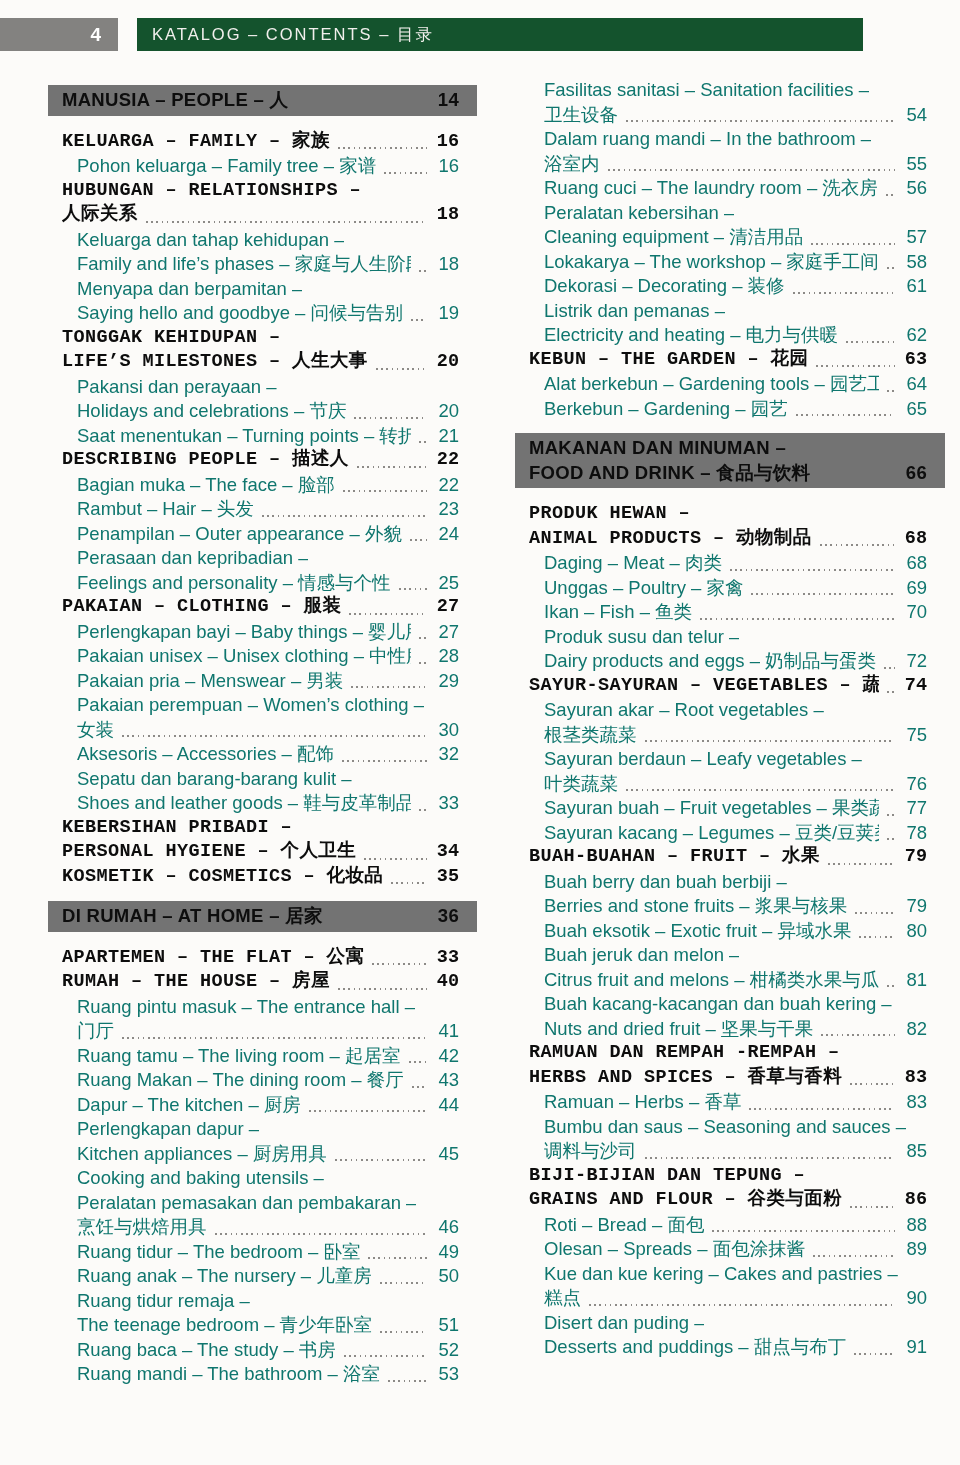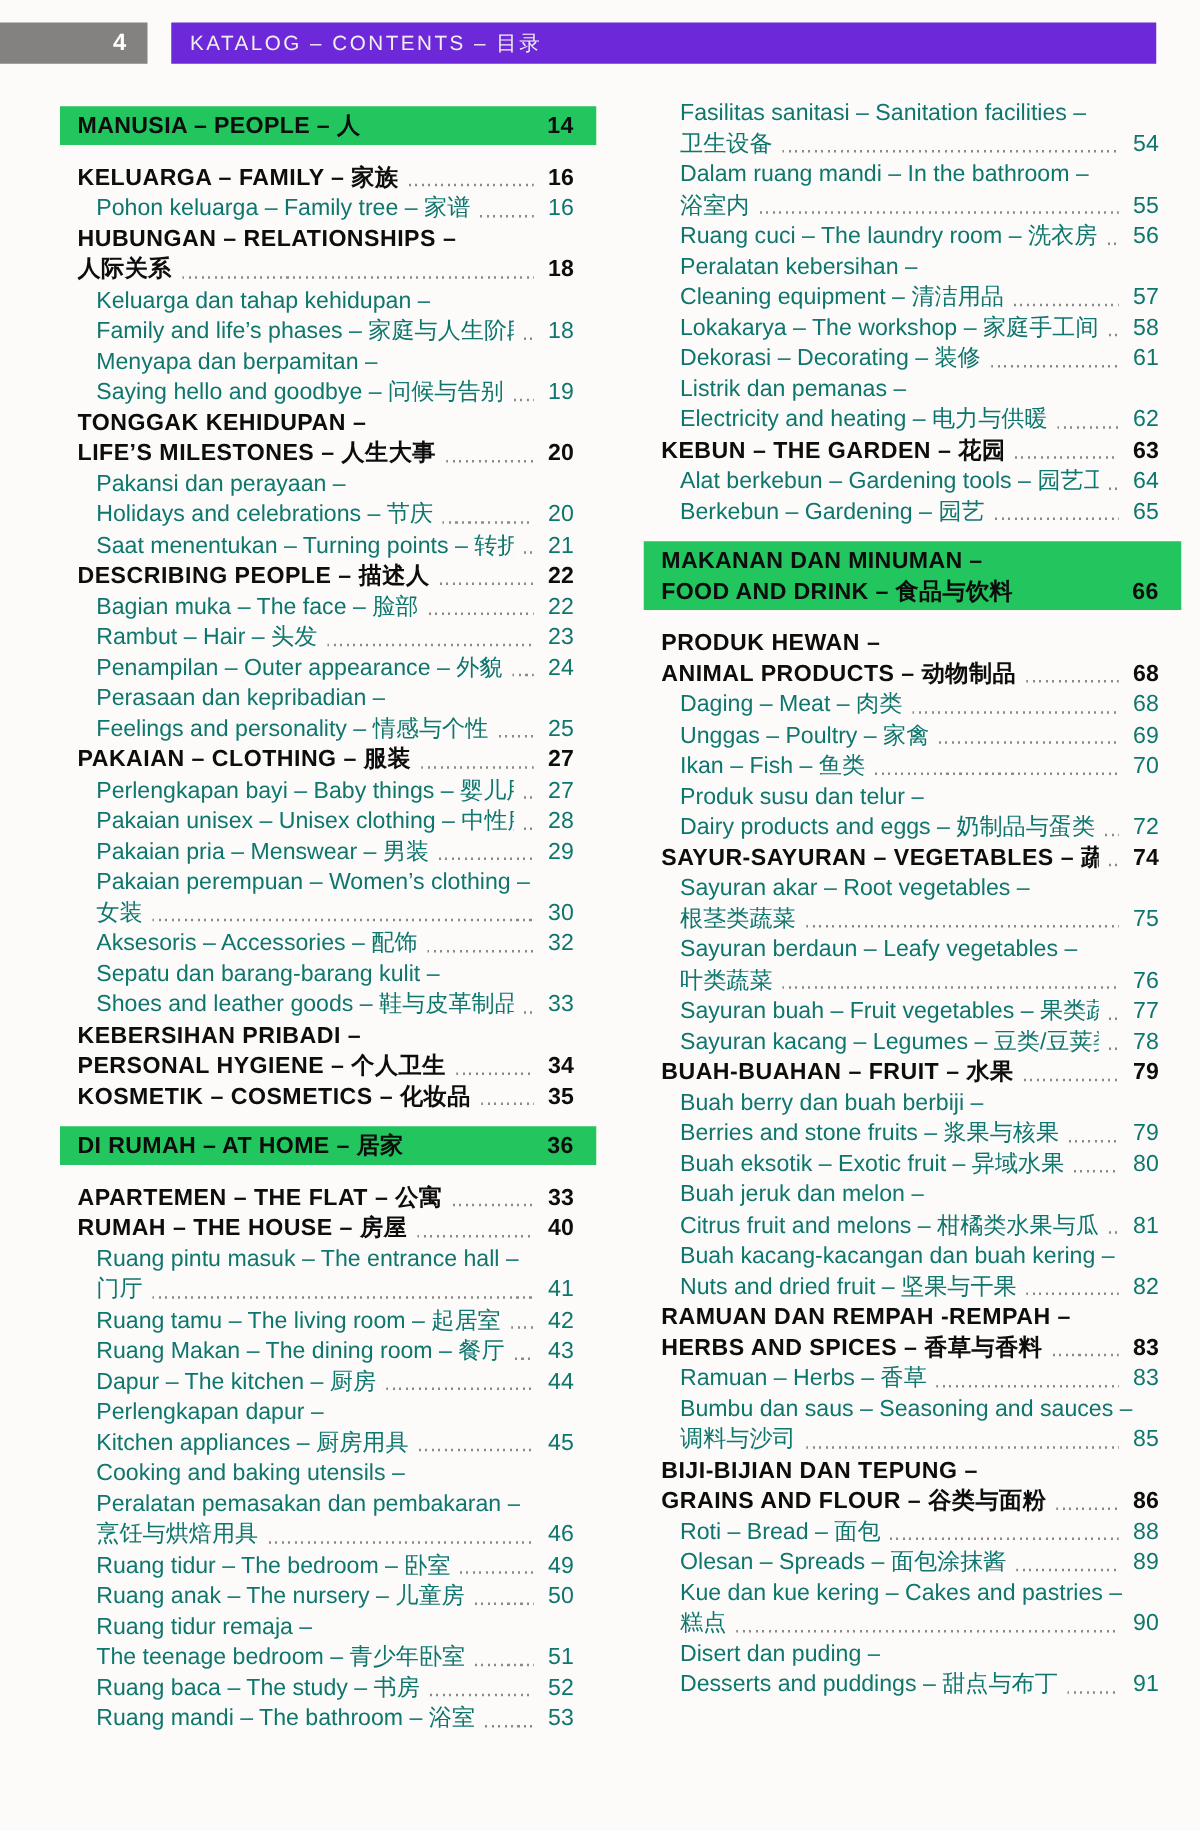--- a/index.html
+++ b/index.html
@@ -11,49 +11,49 @@
     color:#1c1c1c;
   }
   
   .hdr-box {
     position:absolute; left:0; top:18px; width:118px; height:33px;
     background:#838280; color:#ffffff;
     display:flex; align-items:center; justify-content:flex-end;
     padding-right:17px; font-weight:700; font-size:19px;
   }
   .hdr-bar {
-    position:absolute; left:137px; top:18px; width:788px; height:33px;
-    background:#6d28d9; color:#f1efec;
+    position:absolute; left:137px; top:18px; width:726px; height:33px;
+    background:#14532d; color:#f1efec;
     display:flex; align-items:center;
     padding-left:15px; font-size:16.5px; letter-spacing:2px; font-weight:400;
   }
   
   .col { position:absolute; }
   .col-left  { left:48px;  top:85px; width:429px; }
   .col-right { left:515px; top:78px; width:430px; }
 
   .row { display:flex; align-items:flex-end; line-height:24.5px; }
   .txt { white-space:pre; overflow:hidden; flex:0 1 auto; }
   .leader {
     flex:1 1 auto; min-width:8px; height:2px; margin:0 6px 5px 8px;
     background-image:repeating-linear-gradient(to right,#8c8a87 0 1.6px,transparent 1.6px 5.2px);
   }
   .pg { text-align:right; min-width:26px; white-space:nowrap; }
 
   .entry { font-size:18.5px; color:#0f766e; }
   .chapter { font-size:18.5px; font-weight:700; color:#0d0d0d; letter-spacing:0.4px; }
   .chapter .pg { letter-spacing:0; }
   .section {
-    background:#22c55e; color:#0d0d0d; font-weight:700; font-size:18.5px;
+    background:#737373; color:#0d0d0d; font-weight:700; font-size:18.5px;
     letter-spacing:0.3px; padding:3px 18px 3px 14px; margin:12px 0 14px;
   }
   .section:first-child { margin-top:0; }
   .section .leader { background:none; }
   .section .row, .sectionline { line-height:24.5px; }
-  .chapter .row { padding:0 18px 0 14px; }
+  .chapter .row { padding:0 18px 0 14px;font-family:Liberation Mono, monospace; }
   .entry   .row { padding:0 18px 0 29px; }
 </style>
 </head>
 <body>
 
 <div class="page">
   <div class="hdr-box">
     <span>4</span>
   </div>
   <div class="hdr-bar">

